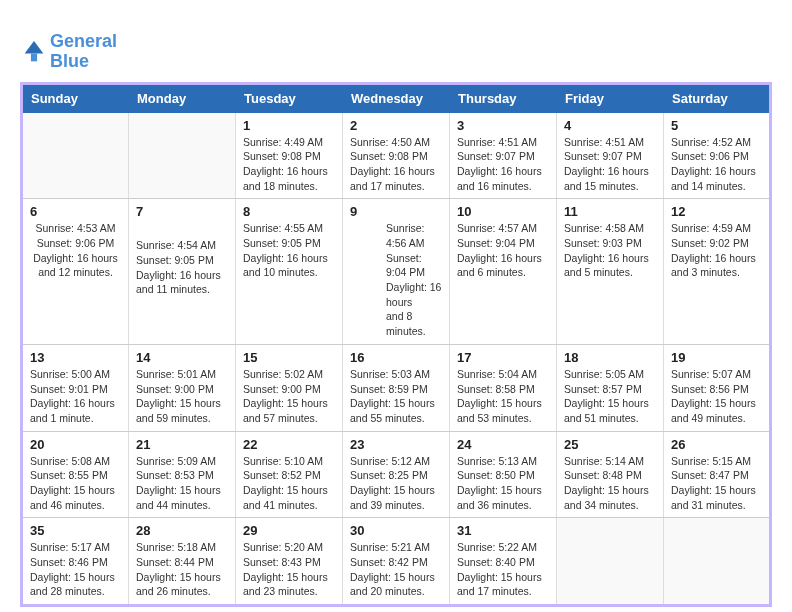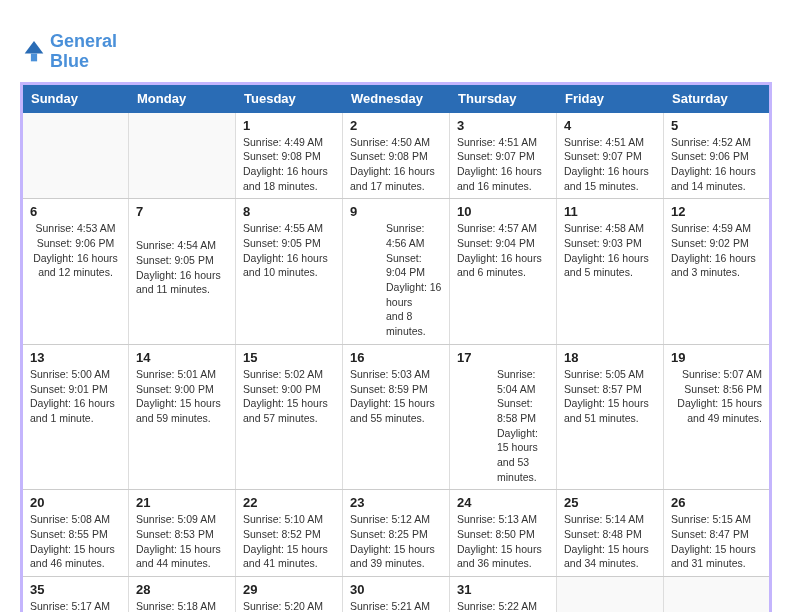--- a/index.html
+++ b/index.html
@@ -240,35 +240,35 @@
           </td>
           <td>
             <span class="day-num">16</span>
             <div class="day-info" style="white-space: pre-line;">Sunrise: 5:03 AM
 Sunset: 8:59 PM
 Daylight: 15 hours
 and 55 minutes.</div>
           </td>
           <td>
             <span class="day-num">17</span>
-            <div class="day-info" style="white-space: pre-line; margin-left: 40px;">Sunrise: 5:04 AM
+            <div class="day-info" style="white-space: pre-line;">Sunrise: 5:04 AM
 Sunset: 8:58 PM
 Daylight: 15 hours
 and 53 minutes.</div>
           </td>
           <td>
             <span class="day-num">18</span>
             <div class="day-info" style="white-space: pre-line;">Sunrise: 5:05 AM
 Sunset: 8:57 PM
 Daylight: 15 hours
 and 51 minutes.</div>
           </td>
           <td>
             <span class="day-num">19</span>
-            <div class="day-info" style="white-space: pre-line; text-align: right;">Sunrise: 5:07 AM
+            <div class="day-info" style="white-space: pre-line;">Sunrise: 5:07 AM
 Sunset: 8:56 PM
 Daylight: 15 hours
 and 49 minutes.</div>
           </td>
         </tr>
         <tr class="week-row">
           <td>
             <span class="day-num">20</span>
             <div class="day-info" style="white-space: pre-line;">Sunrise: 5:08 AM
 Sunset: 8:55 PM

